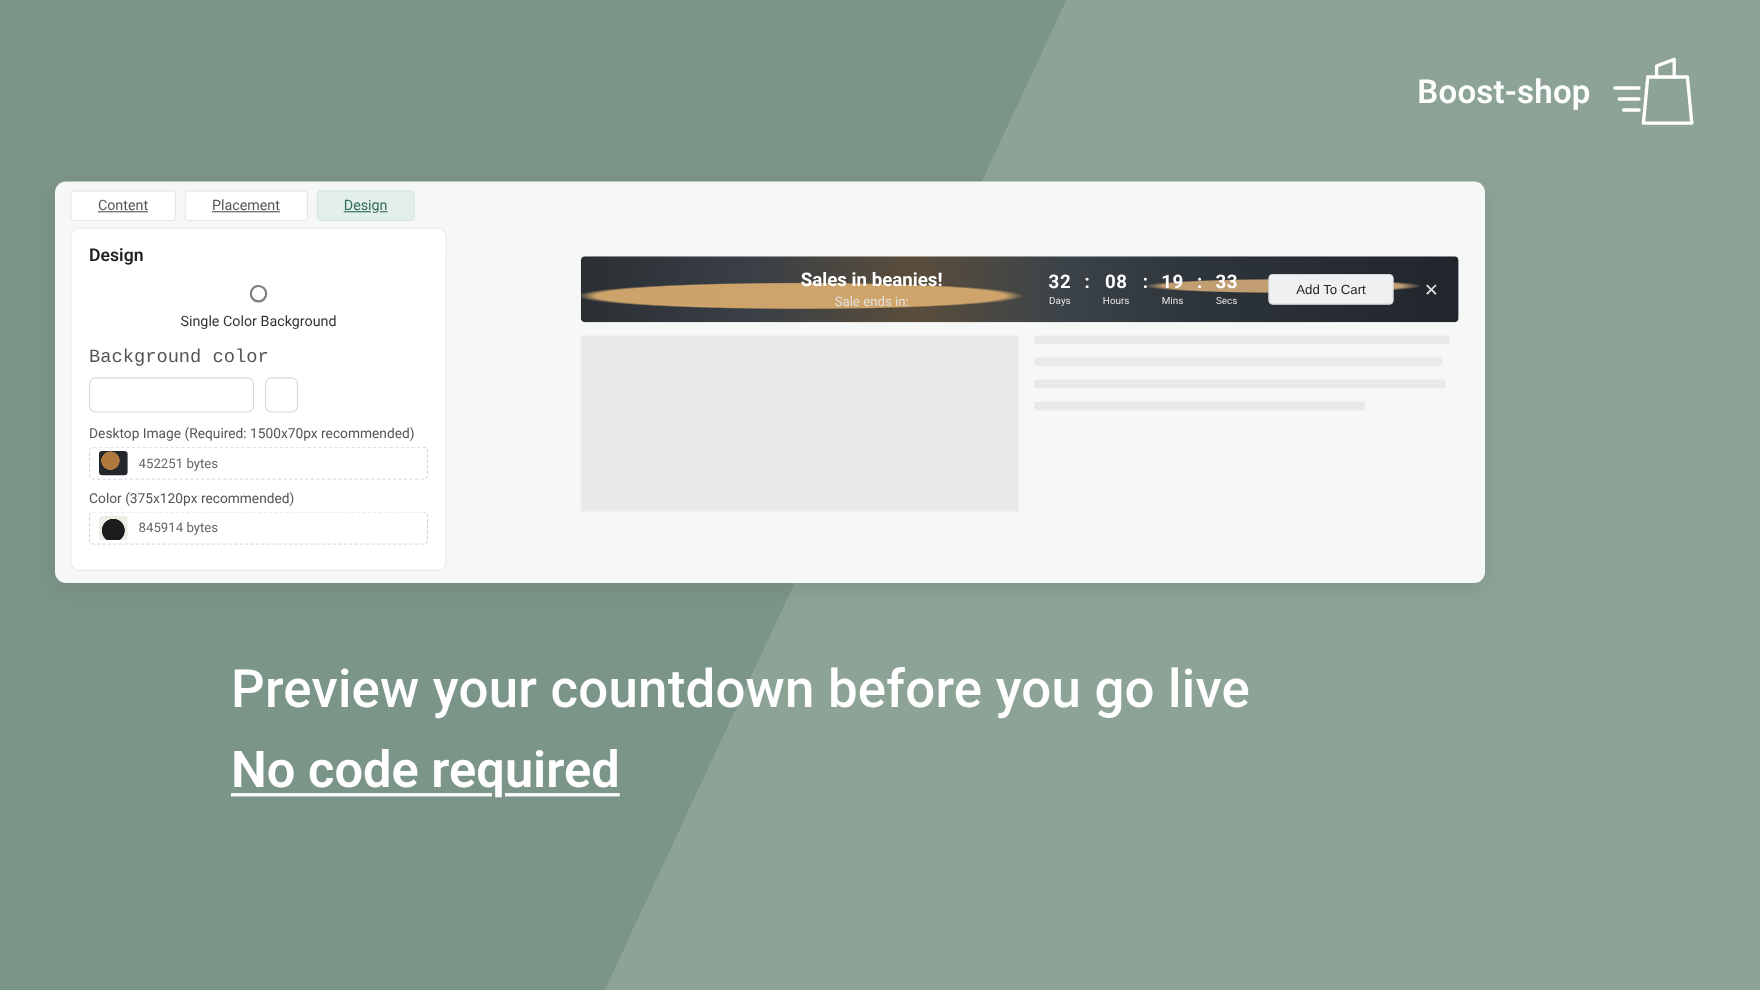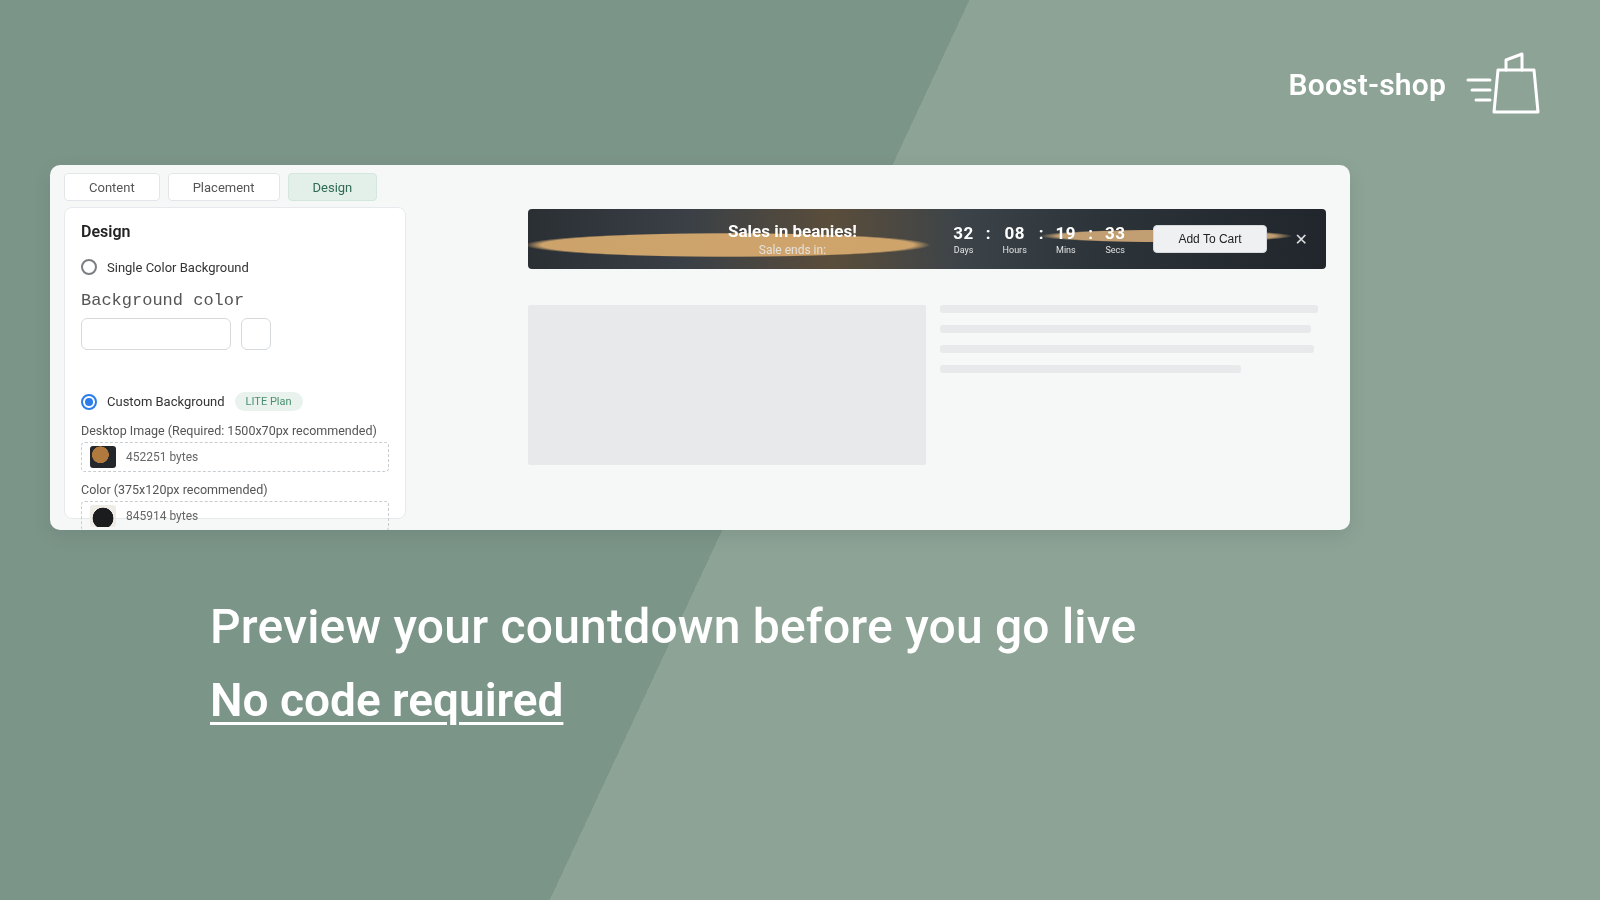--- a/index.html
+++ b/index.html
@@ -26,33 +26,33 @@
     position: absolute; left: 50px; top: 165px; width: 1300px; height: 365px;
     background: #f6f7f7; border-radius: 10px; box-shadow: 0 6px 20px rgba(0,0,0,.08);
     overflow: hidden;
   }
   
   .tabs {
     position: absolute; left: 14px; top: 8px; display: flex; gap: 8px;
   }
   .tab {
     height: 28px; padding: 0 24px; display:flex; align-items:center; justify-content:center;
-    font-size: 13px; color: #555; background:#fff; border:1px solid #e3e6e8; border-radius: 4px;
+    font-size: 13px; color: #555; background:#fff; border:1px solid #e3e6e8; border-radius: 4px; text-decoration: underline;
   }
   .tab.active { background: #e3efe9; color:#2f6b54; border-color:#d3e7dd; }
 
   
   .panel {
     position: absolute; left: 14px; top: 42px; width: 342px; height: 312px;
     background:#fff; border:1px solid #e7eaec; border-radius: 8px;
     padding: 14px 16px 10px 16px;
     font-size: 13px; color:#333;
   }
   .panel h3 { font-size: 16px; font-weight: 600; color:#222; }
-  .radio-row { display:flex; align-items:center; gap:10px; margin-top: 18px; color:#333; }
+  .radio-row { display:flex; align-items:center; gap:10px; margin-top: 18px; color:#333;flex-direction:column; }
   .radio {
     width:16px; height:16px; border:2px solid #7a7f84; border-radius:50%;
     display:inline-flex; align-items:center; justify-content:center; background:#fff;
   }
   .radio.selected { border-color:#2b7de9; }
   .radio.selected::after { content:""; width:8px; height:8px; background:#2b7de9; border-radius:50%; }
   .field-label { margin-top: 16px; color:#555; font-size: 17px; font-family: Liberation Mono, monospace; }
   .bgcolor-row { display:flex; gap:10px; margin-top:8px; }
   .bgcolor-input { width:150px; height:32px; border:1px solid #d6dadd; border-radius:6px; background:#fff; }
   .bgcolor-swatch { width:30px; height:32px; border:1px solid #d6dadd; border-radius:6px; background:#fff; }
@@ -69,21 +69,21 @@
   }
   .thumb { width:26px; height:22px; border-radius:3px; background: radial-gradient(circle at 40% 40%, #b07a3f 0 40%, #23262a 42% 100%); }
   .thumb2 { width:26px; height:22px; border-radius:3px; background: radial-gradient(ellipse at 50% 60%, #1a1c1e 0 55%, #efece6 58% 100%); }
 
   
   .preview {
     position: absolute; left: 380px; top: 42px; right: 14px; bottom: 14px;
   }
   
   .banner {
-    position: absolute; left: 98px; right: 10px; top: 2px; height: 60px;
+    position: absolute; left: 98px; right: 10px; top: 26px; height: 60px;
     border-radius: 4px; overflow:hidden;
     background:
       radial-gradient(ellipse at 25% 60%, rgba(213,169,110,.95) 0 22%, transparent 24%),
       radial-gradient(ellipse at 80% 45%, rgba(210,170,120,.9) 0 12%, transparent 14%),
       linear-gradient(90deg, #2a2f34 0%, #3a4046 20%, #5a4d3b 38%, #3b4349 55%, #2c3339 72%, #20262b 100%);
     color:#fff;
     display:flex; align-items:center;
   }
   .banner-inner {
     position:absolute; left:200px; right:18px; top:0; bottom:0;
@@ -162,25 +162,20 @@
         <span class="radio" data-interactable="false"></span>
         <span data-interactable="false">Single Color Background</span>
       </div>
 
       <div class="field-label" data-interactable="false">Background color</div>
       <div class="bgcolor-row" data-interactable="false">
         <div class="bgcolor-input" data-interactable="true"></div>
         <div class="bgcolor-swatch" data-interactable="true"></div>
       </div>
 
-      <div class="radio-row2" data-interactable="true">
-        <span class="radio selected" data-interactable="false"></span>
-        <span data-interactable="false">Custom Background</span>
-        <span class="lite-badge" data-interactable="false">LITE Plan</span>
-      </div>
 
       <div class="img-label" data-interactable="false">Desktop Image (Required: 1500x70px recommended)</div>
       <div class="dropzone" data-interactable="true">
         <span class="thumb" data-interactable="false"></span>
         <span data-interactable="false">452251 bytes</span>
       </div>
 
       <div class="img-label" style="margin-top:10px" data-interactable="false">Color (375x120px recommended)</div>
       <div class="dropzone" data-interactable="true">
         <span class="thumb2" data-interactable="false"></span>

